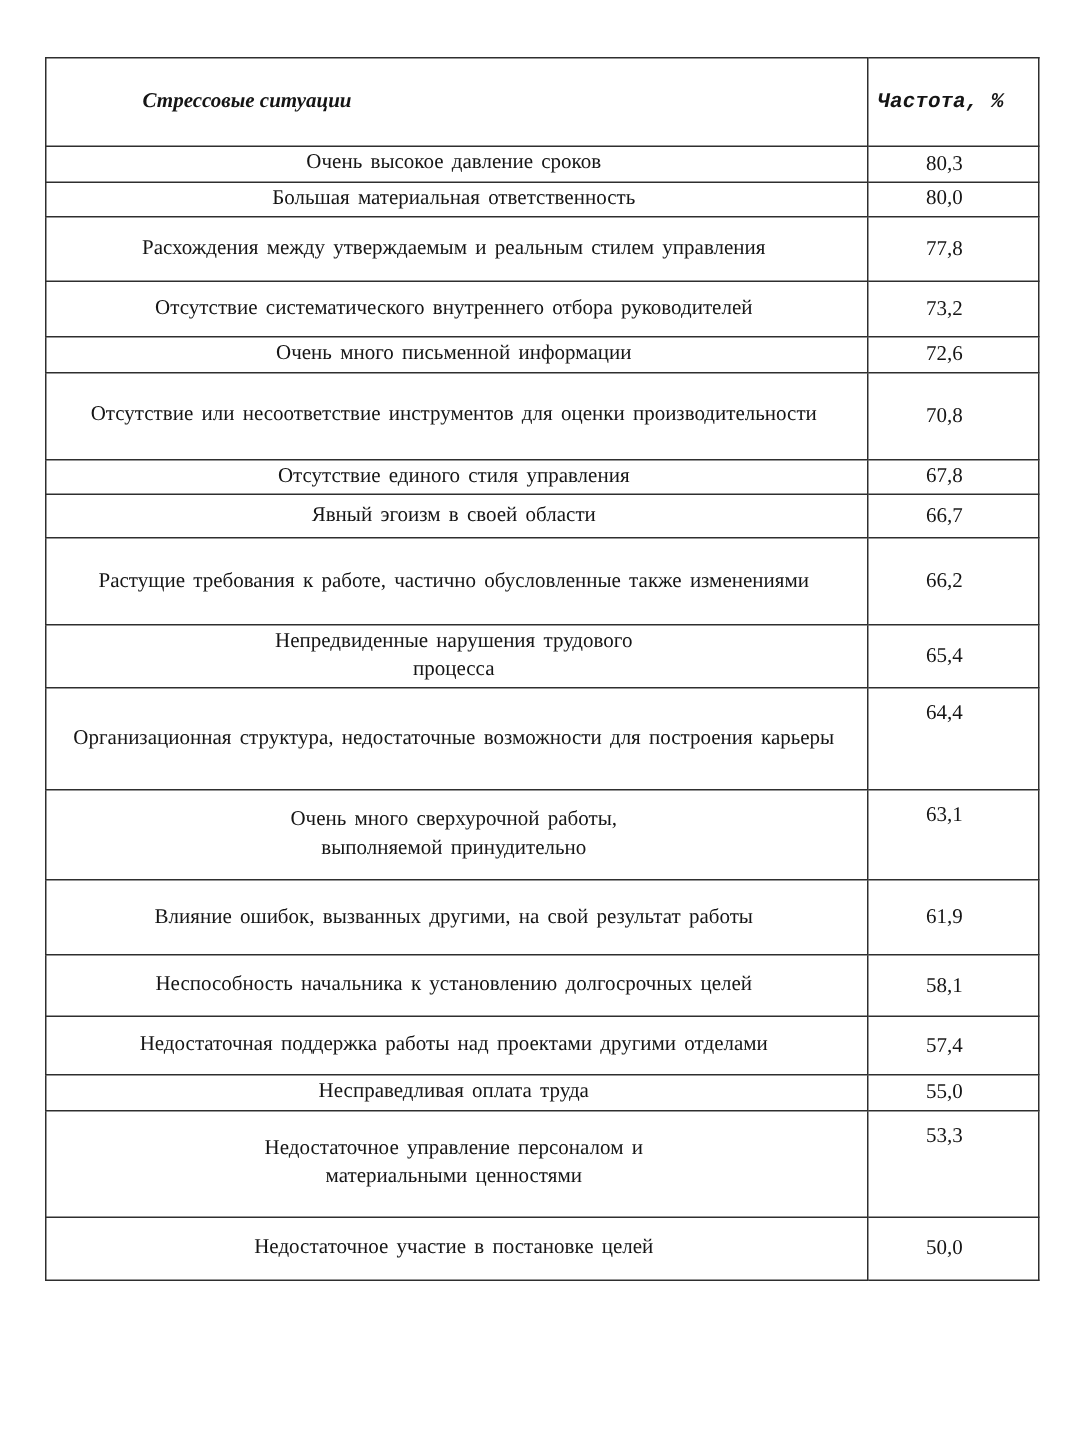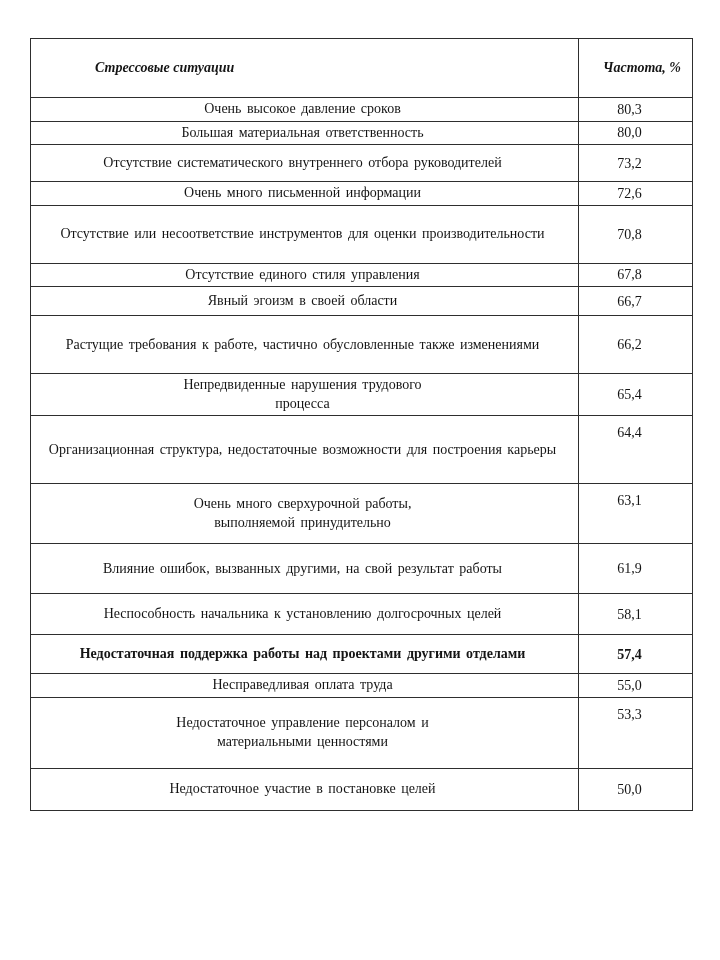--- a/index.html
+++ b/index.html
@@ -33,21 +33,22 @@
   }
   thead tr { height: 59px; }
   th.h-sit {
     font-weight: bold; font-style: italic;
     text-align: left; vertical-align: middle;
     padding: 2px 4px 2px 64px;
   }
   th.h-freq {
     font-weight: bold; font-style: italic;
     text-align: left; vertical-align: middle;
-    padding: 2px 2px 2px 24px;
+    padding: 2px 2px 2px 6px;
+    font-family: Liberation Mono, monospace;
   }
   td.cell-text {
     text-align: center; vertical-align: middle;
     padding: 2px 8px 2px 4px;
     white-space: pre-line;
     word-spacing: 2px;
     line-height: 1.32;
   }
   td.cell-val {
     text-align: center; vertical-align: middle;
@@ -76,20 +77,24 @@
     </thead>
     <tbody id="table-body">
 
     <tr style="height: 24px;">
           <td class="cell-text">Очень высокое давление сроков</td>
           <td class="cell-val">80,3</td>
         </tr>
         <tr style="height: 21px;">
           <td class="cell-text">Большая материальная ответственность</td>
           <td class="cell-val">80,0</td>
+        </tr>
+        <tr style="height: 43px;">
+          <td class="cell-text">Расхождения между утверждаемым и реальным стилем управления</td>
+          <td class="cell-val">77,8</td>
         </tr>
         <tr style="height: 37px;">
           <td class="cell-text">Отсутствие систематического внутреннего отбора руководителей</td>
           <td class="cell-val">73,2</td>
         </tr>
         <tr style="height: 23px;">
           <td class="cell-text">Очень много письменной информации</td>
           <td class="cell-val">72,6</td>
         </tr>
         <tr style="height: 58px;">
@@ -123,21 +128,21 @@
           <td class="cell-val val-top">63,1</td>
         </tr>
         <tr style="height: 50px;">
           <td class="cell-text">Влияние ошибок, вызванных другими, на свой результат работы</td>
           <td class="cell-val">61,9</td>
         </tr>
         <tr style="height: 41px; margin-left: 14px;">
           <td class="cell-text">Неспособность начальника к установлению долгосрочных целей</td>
           <td class="cell-val">58,1</td>
         </tr>
-        <tr style="height: 39px; font-weight: bold;">
+        <tr style="height: 39px;">
           <td class="cell-text">Недостаточная поддержка работы над проектами другими отделами</td>
           <td class="cell-val">57,4</td>
         </tr>
         <tr style="height: 22px;">
           <td class="cell-text">Несправедливая оплата труда</td>
           <td class="cell-val">55,0</td>
         </tr>
         <tr style="height: 71px; margin-top: 47px;">
           <td class="cell-text">Недостаточное управление персоналом и
 материальными ценностями</td>

